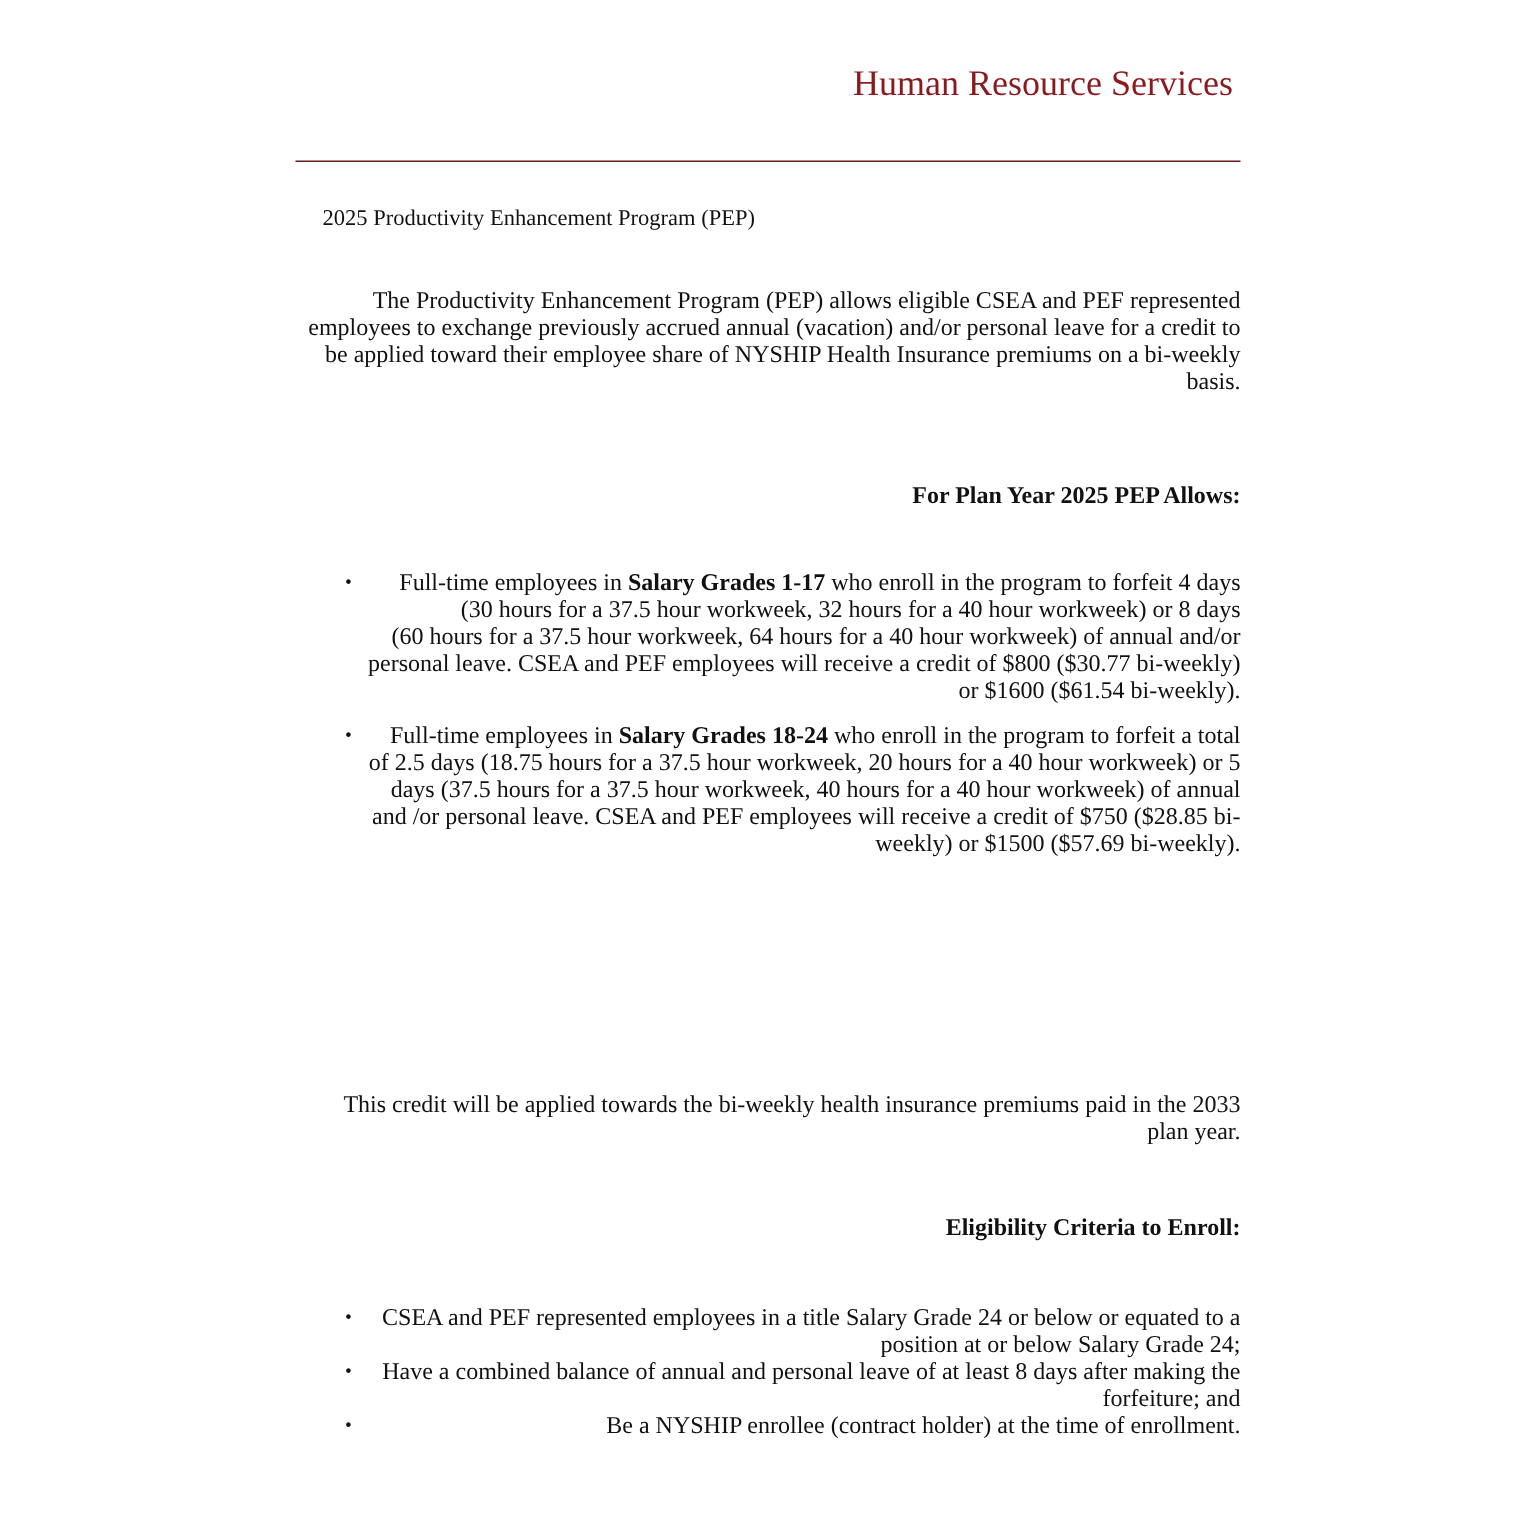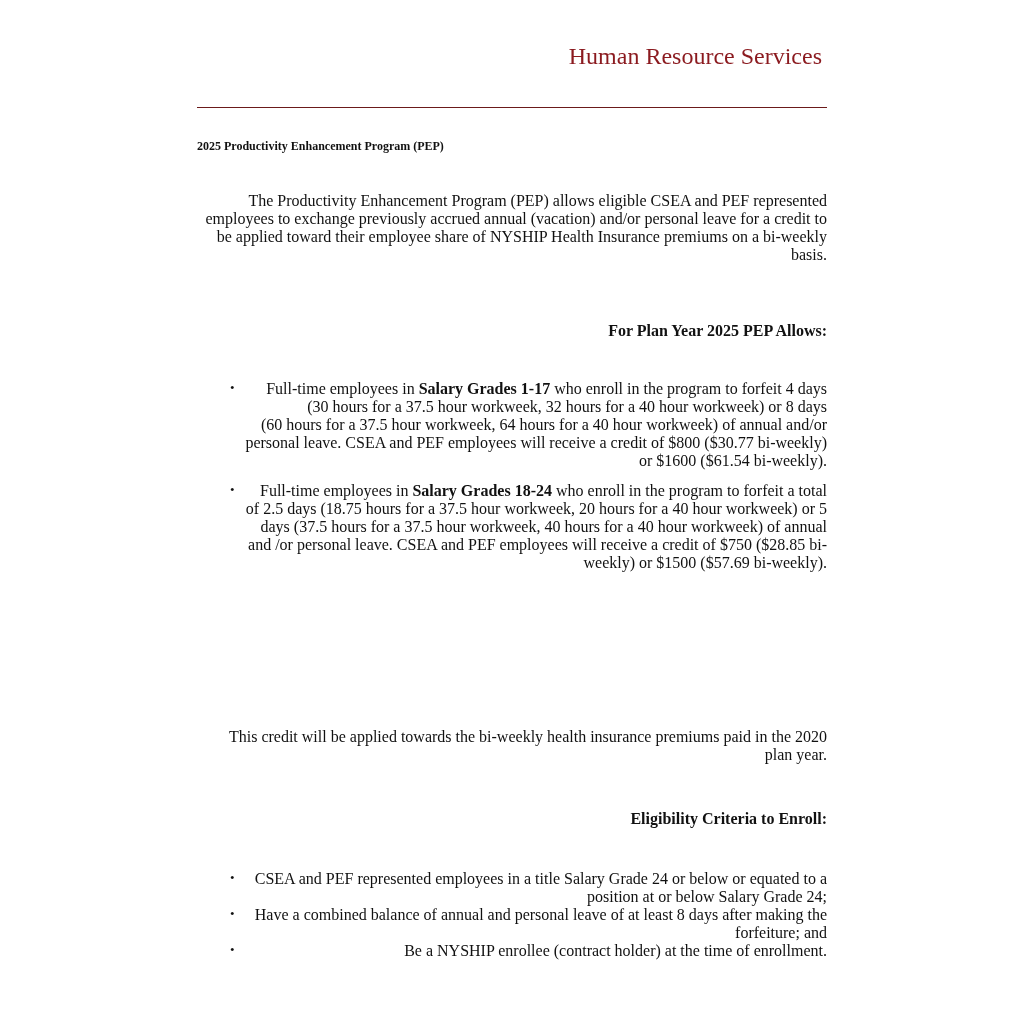--- a/index.html
+++ b/index.html
@@ -56,23 +56,23 @@
       position: absolute;
       left: 0;
       top: 107px;
       width: 630px;
       height: 1px;
       background: #6b1a1a;
     }
     .title {
       position: absolute;
       top: 134px;
-      left: 0;
-      font-weight: bold;
-      font-size: 12px;
+      left: 18px;
+      font-weight: normal;
+      font-size: 15px;
       line-height: 24px;
     }
     .para {
       margin: 0;
     }
     .block {
       position: absolute;
       left: 8px;
       width: 622px;
       text-align: right;
@@ -123,21 +123,21 @@
       <li>
         <span>Full-time employees in </span><b>Salary Grades 1-17</b><span> who enroll in the program to forfeit 4 days (30 hours for a 37.5 hour workweek, 32 hours for a 40 hour workweek) or 8 days</span><br><span>(60 hours for a 37.5 hour workweek, 64 hours for a 40 hour workweek) of annual and/or personal leave.  CSEA and PEF employees will receive a credit of $800 ($30.77 bi-weekly) or $1600 ($61.54 bi-weekly).</span>
       </li>
       <li>
         <span>Full-time employees in </span><b>Salary Grades 18-24</b><span> who enroll in the program to forfeit a total of 2.5 days (18.75 hours for a 37.5 hour workweek, 20 hours for a 40 hour workweek) or 5 days (37.5 hours for a 37.5 hour workweek, 40 hours for a 40 hour workweek) of annual and /or personal leave.  CSEA and PEF employees will receive a credit of $750 ($28.85 bi-weekly) or $1500 ($57.69 bi-weekly).</span>
       </li>
     </ul>
   </div>
 
   <div class="block" style="top:728px;">
-    <p class="para">This credit will be applied towards the bi-weekly health insurance premiums paid in the 2020 plan year.</p>
+    <p class="para">This credit will be applied towards the bi-weekly health insurance premiums paid in the 2033 plan year.</p>
   </div>
 
   <div class="block subhead" style="top:810px;">Eligibility Criteria to Enroll:</div>
 
   <div class="block" style="top:870px;">
     <ul class="bullets">
       <li>CSEA and PEF represented employees in a title Salary Grade 24 or below or equated to a position at or below Salary Grade 24;</li>
       <li>Have a combined balance of annual and personal leave of at least 8 days after making the forfeiture; and</li>
       <li>Be a NYSHIP enrollee (contract holder) at the time of enrollment.</li>
     </ul>

